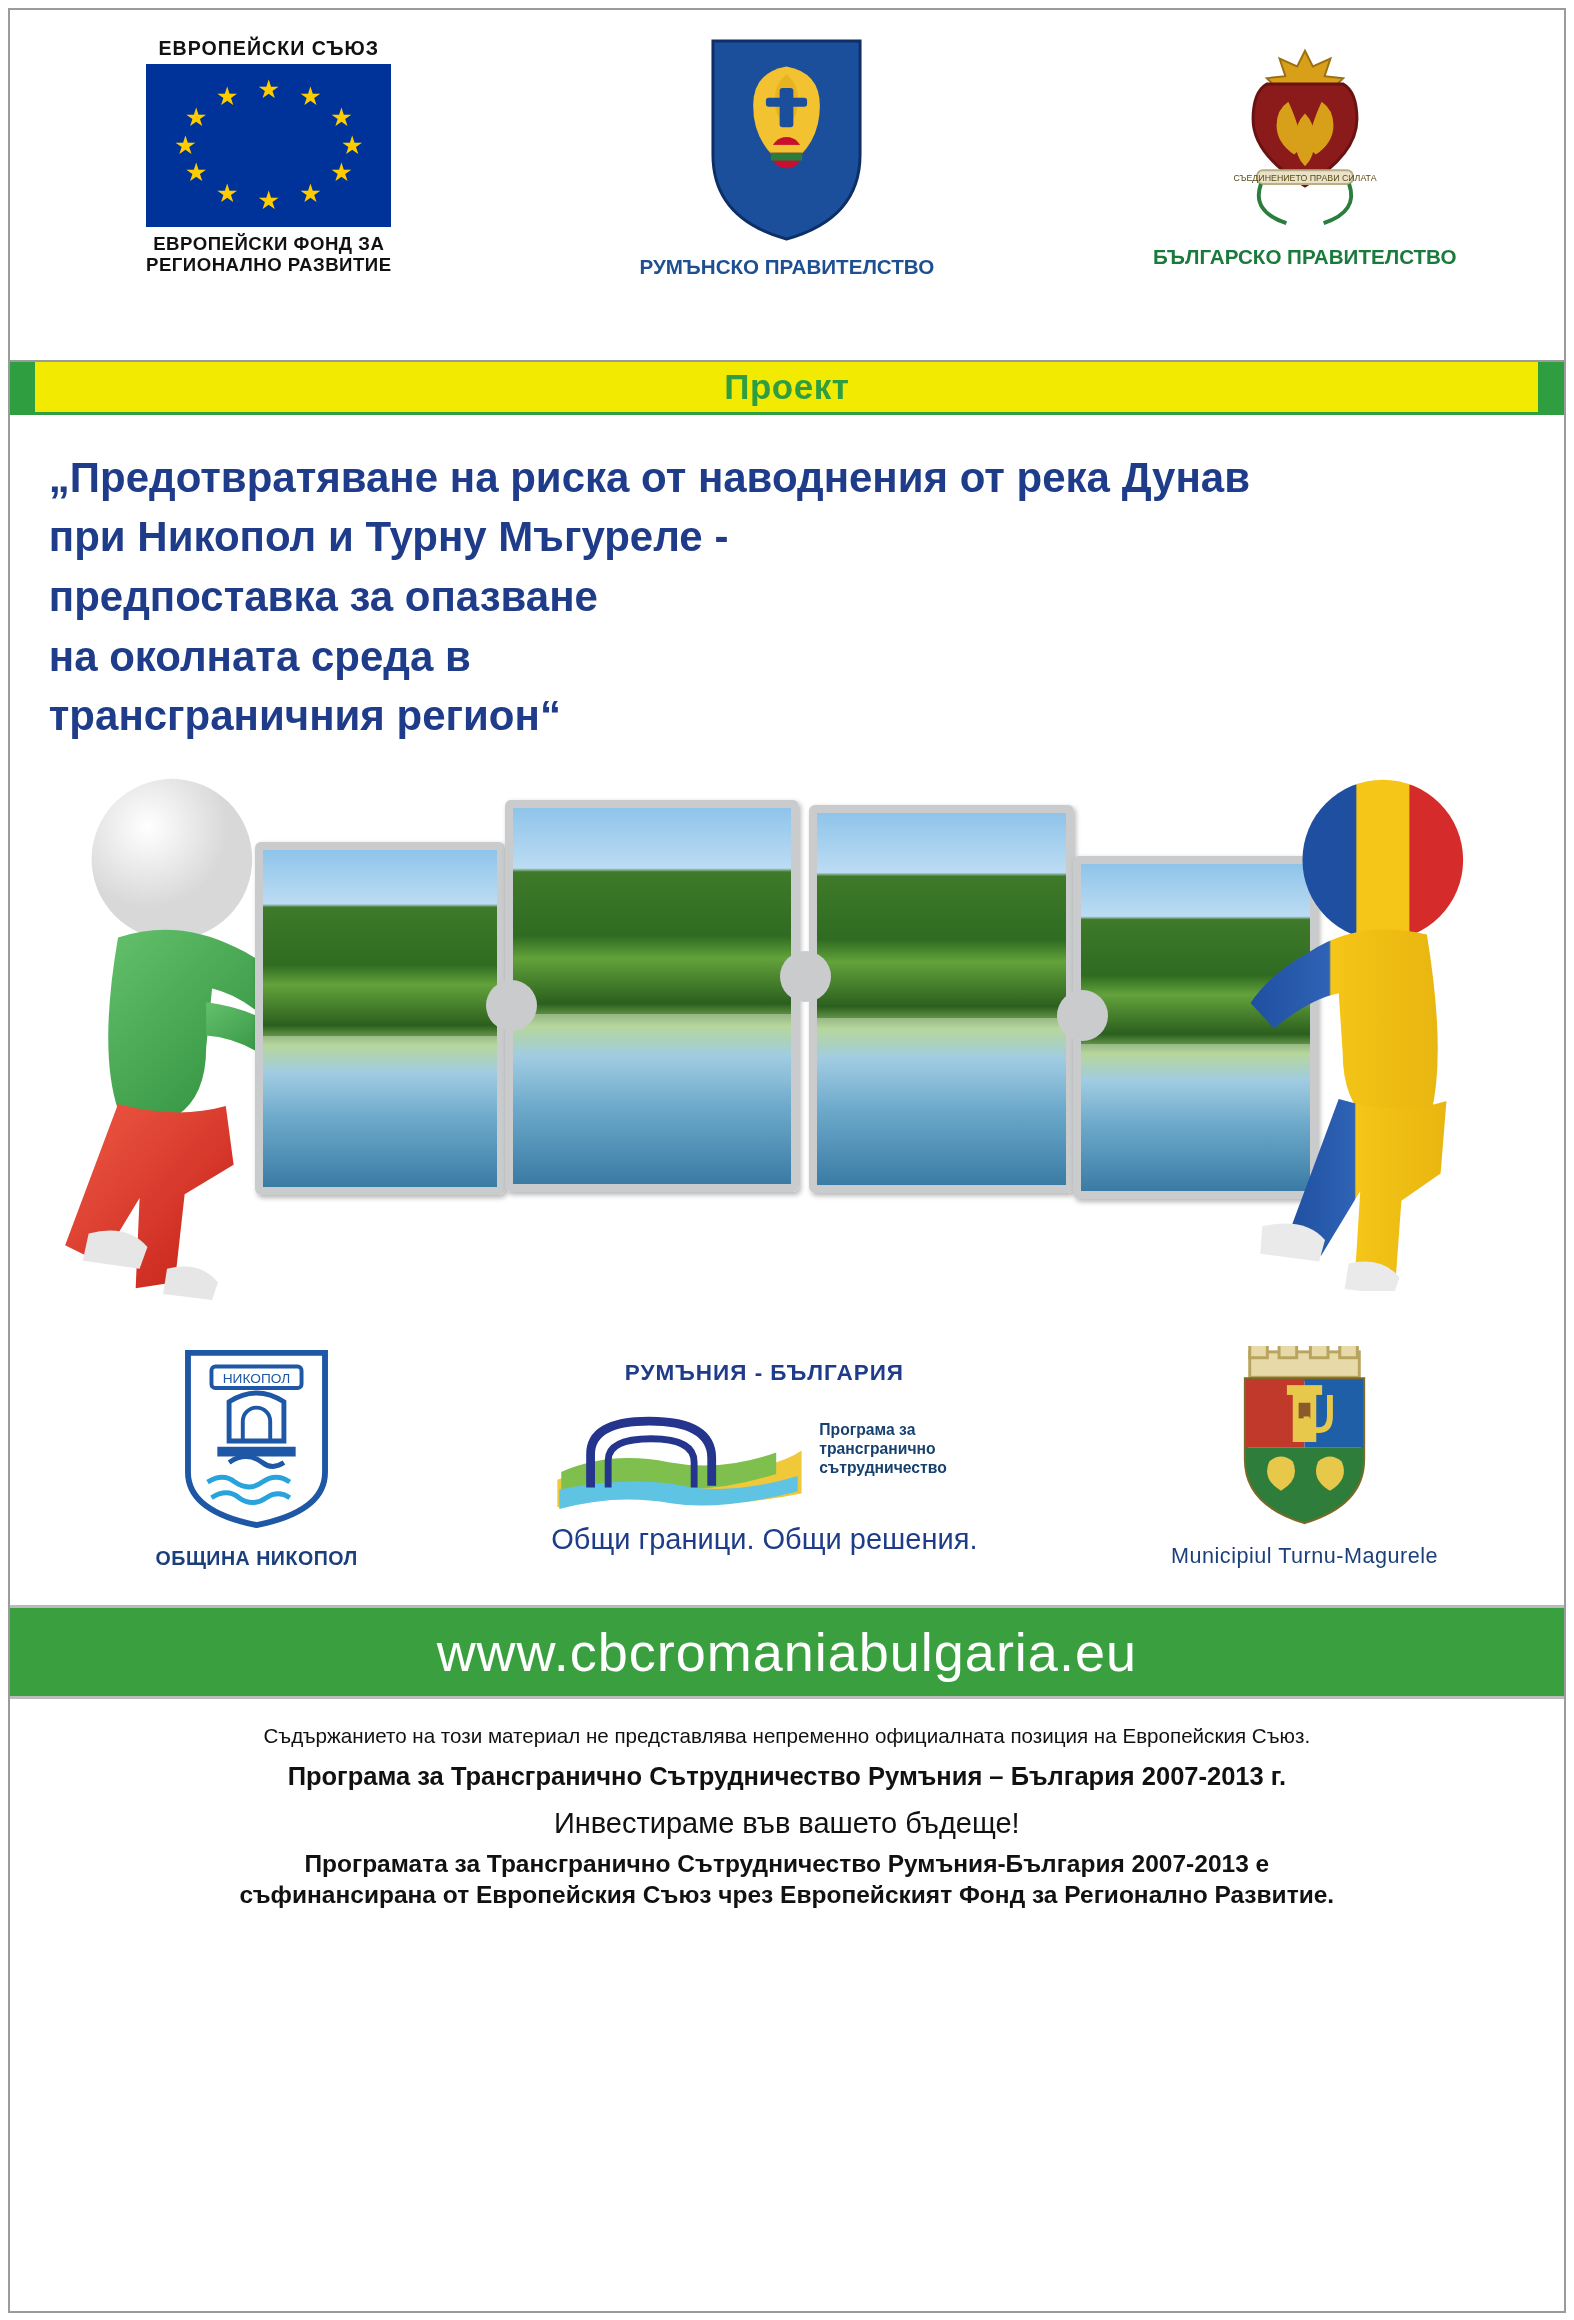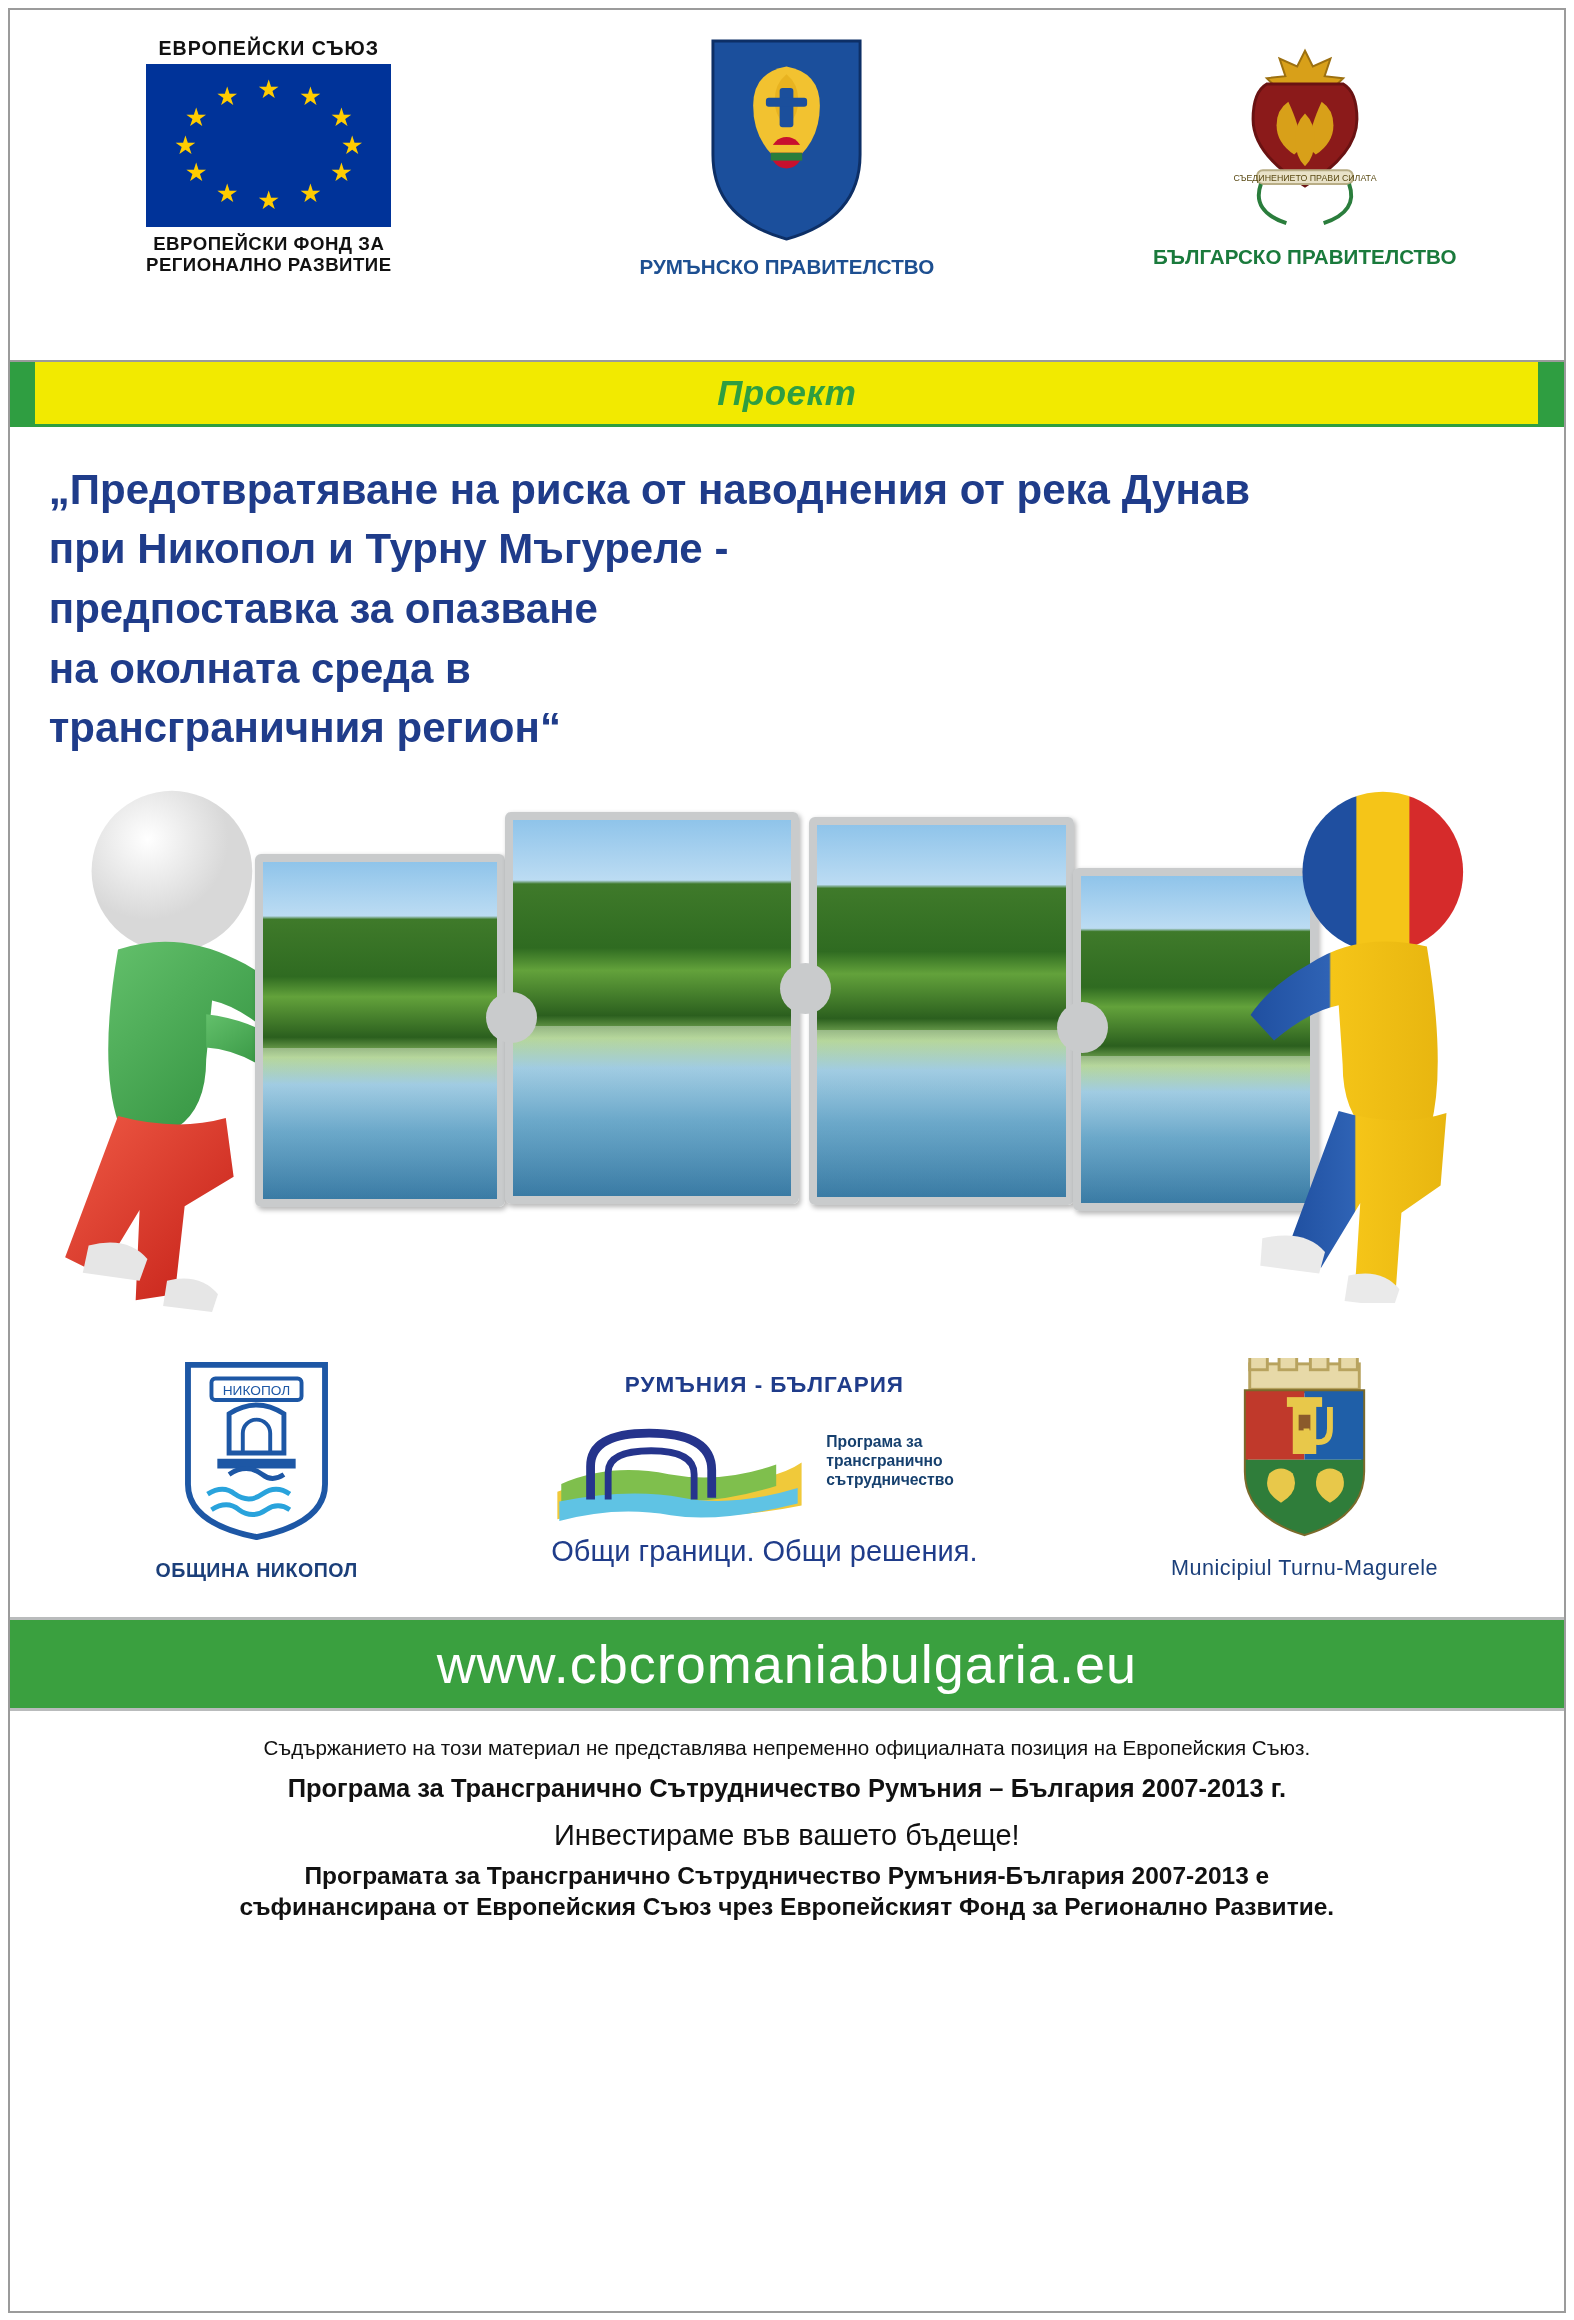--- a/index.html
+++ b/index.html
@@ -49,26 +49,25 @@
   }
   .eu-star {
     position: absolute; color: #FFCC00; font-size: 25.5px; line-height: 1;
     transform: translate(-50%,-50%);
   }
   .gov-caption-ro { color: #1d4f91; font-size: 20.6px; font-weight: bold; margin-top: 7.8px;}
   .gov-caption-bg { color: #1a7a3c; font-size: 20.6px; font-weight: bold; margin-top: 7.8px;}
 
   
   .yellow-bar {
-    height: 65px;
+    height: 53px;
     background: #f2ea00;
     border-bottom: 3.9px solid #2f9e41;
     display: flex; align-items: center; justify-content: center;
     position: relative;
-    font-style: italic;
   }
   .yellow-bar::before {
     content:""; position:absolute; left:0; top:0; bottom:0; width:25.5px; background:#2f9e41;
   }
   .yellow-bar::after {
     content:""; position:absolute; right:0; top:0; bottom:0; width:25.5px; background:#2f9e41;
   }
   .project-label {
     color: #2f9e41; font-size: 35px; font-weight: bold; letter-spacing: 0.5px;
   }
@@ -329,21 +328,21 @@
         <g stroke="#29a3dc" stroke-width="5" fill="none">
           <path d="M30 140 q16 -10 28 0 q14 10 28 0 q14 -10 28 0"></path>
           <path d="M34 156 q16 -10 28 0 q14 10 28 0 q12 -8 24 0"></path>
         </g>
       </svg>
       <div class="bl-caption">ОБЩИНА НИКОПОЛ</div>
     </div>
 
     <div class="bl-item">
       <div class="prog-title">РУМЪНИЯ - БЪЛГАРИЯ</div>
-      <div style="display:flex; align-items:center; gap:20px;">
+      <div style="display:flex; align-items:center; gap:13px;">
         <svg width="255" height="127" viewBox="0 0 260 130">
           <path d="M6 96 q40 -16 90 -8 q60 10 120 -6 q26 -6 40 -16 l0 44 q-80 16 -140 8 q-60 -8 -110 6z" fill="#f0c93a"></path>
           <path d="M10 88 q50 -22 110 -10 q54 10 110 -10 l0 22 q-70 22 -120 12 q-56 -10 -100 10z" fill="#7fbf4d"></path>
           <path d="M8 106 q70 -14 126 -4 q52 10 118 -10 l0 16 q-80 20 -130 12 q-56 -10 -114 6z" fill="#5fc3e4"></path>
           <path d="M40 104 v-34 q0 -34 60 -34 q64 0 64 38 v28" fill="none" stroke="#25348c" stroke-width="9"></path>
           <path d="M58 104 v-28 q0 -22 44 -22 q44 0 44 24 v26" fill="none" stroke="#25348c" stroke-width="7"></path>
         </svg>
         <div class="prog-sub">
           <span>Програма за</span><br>
           <span>трансгранично</span><br>

